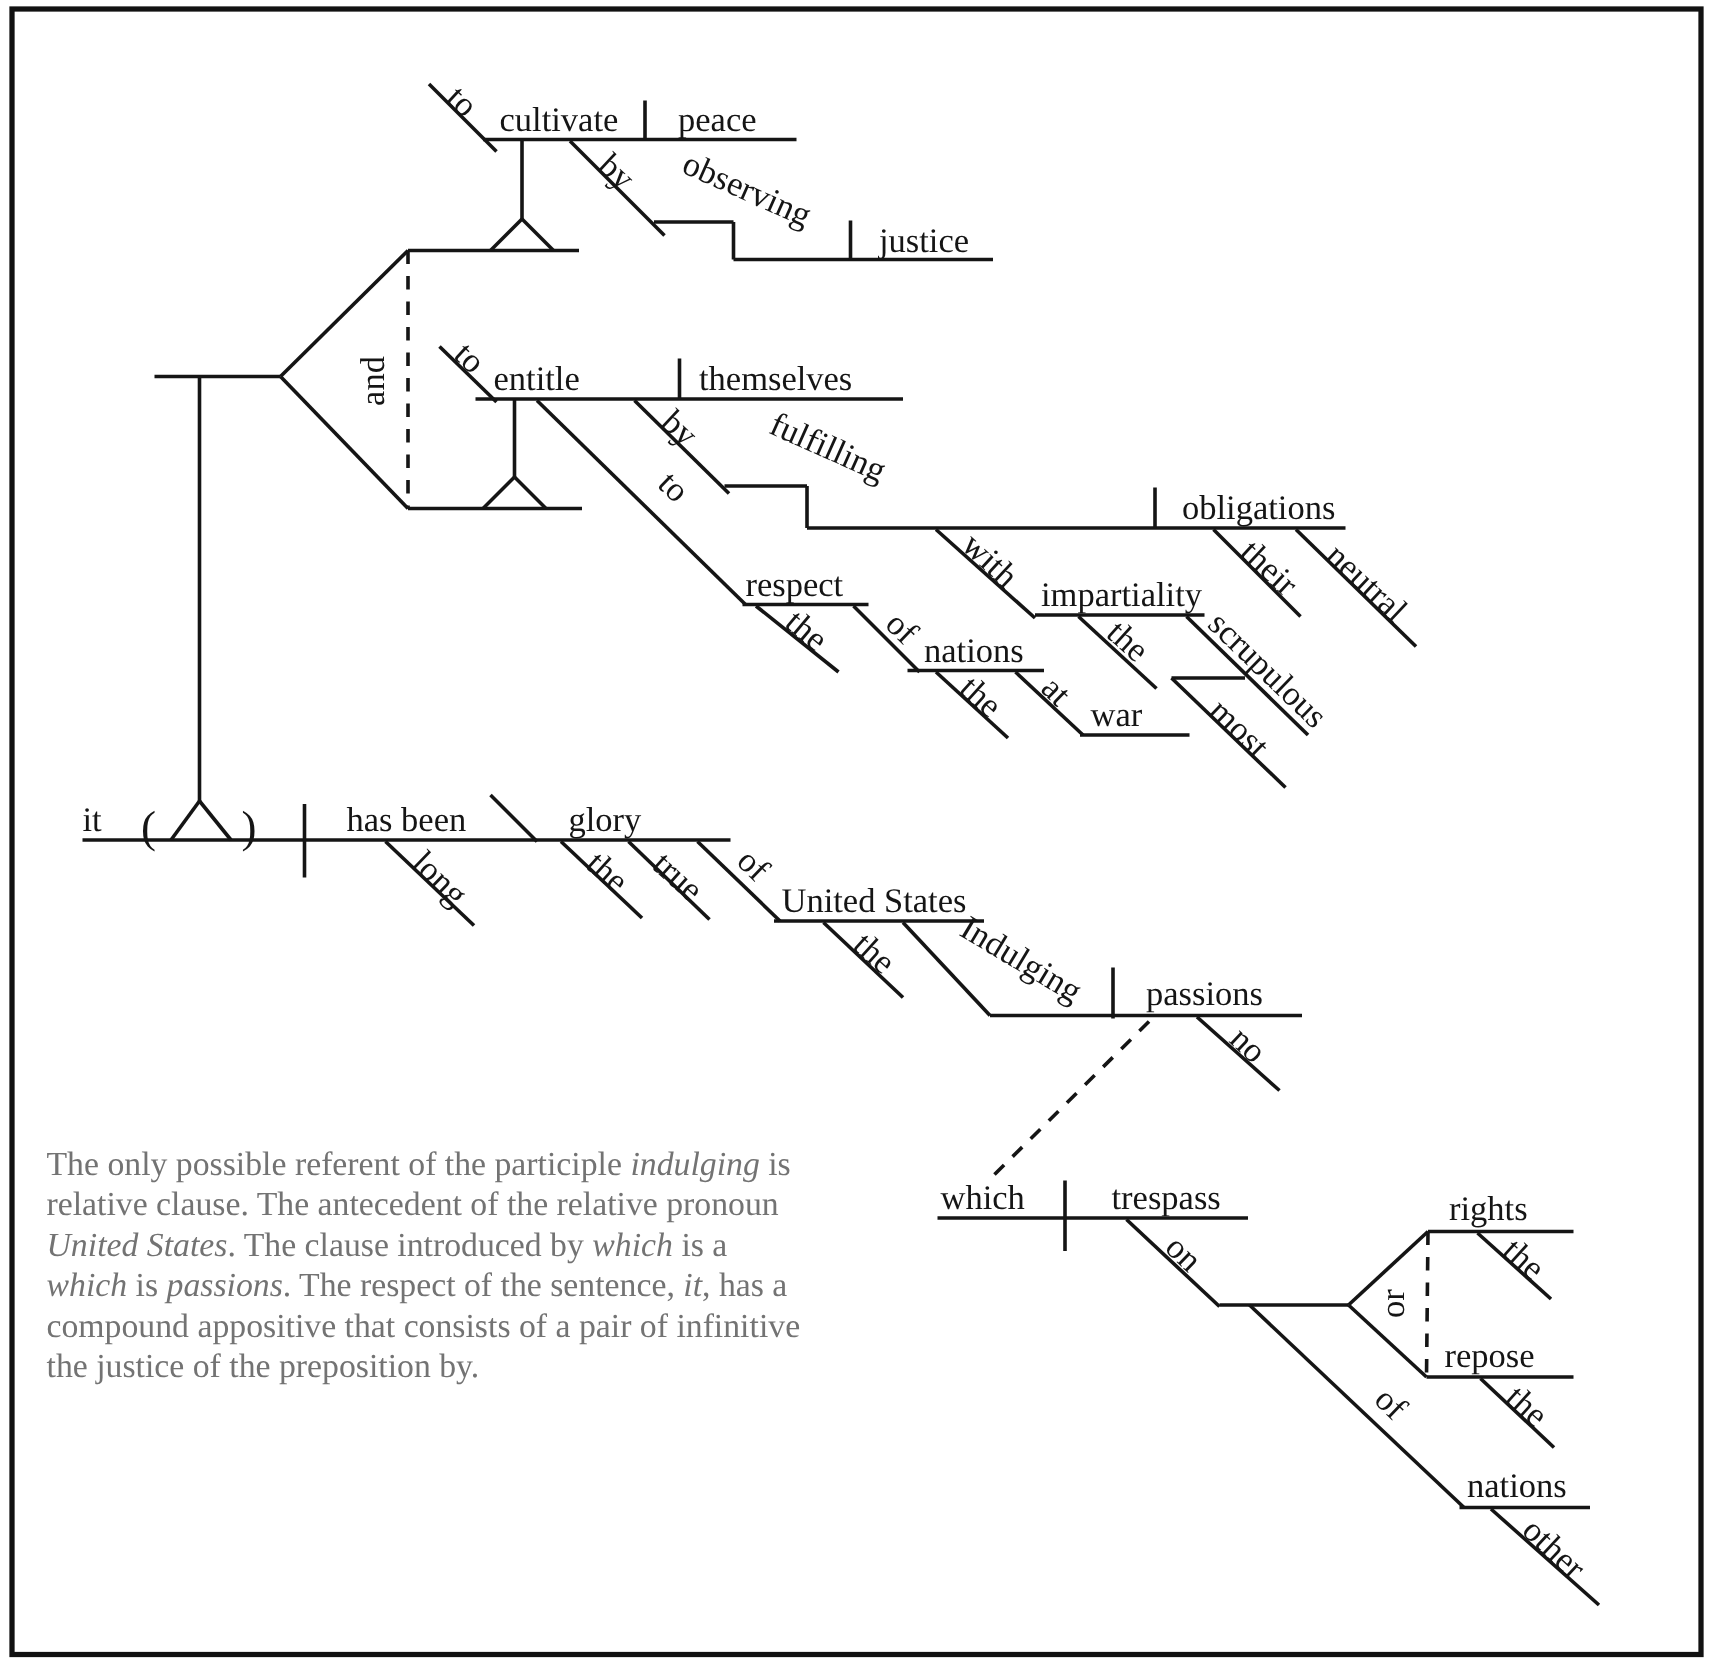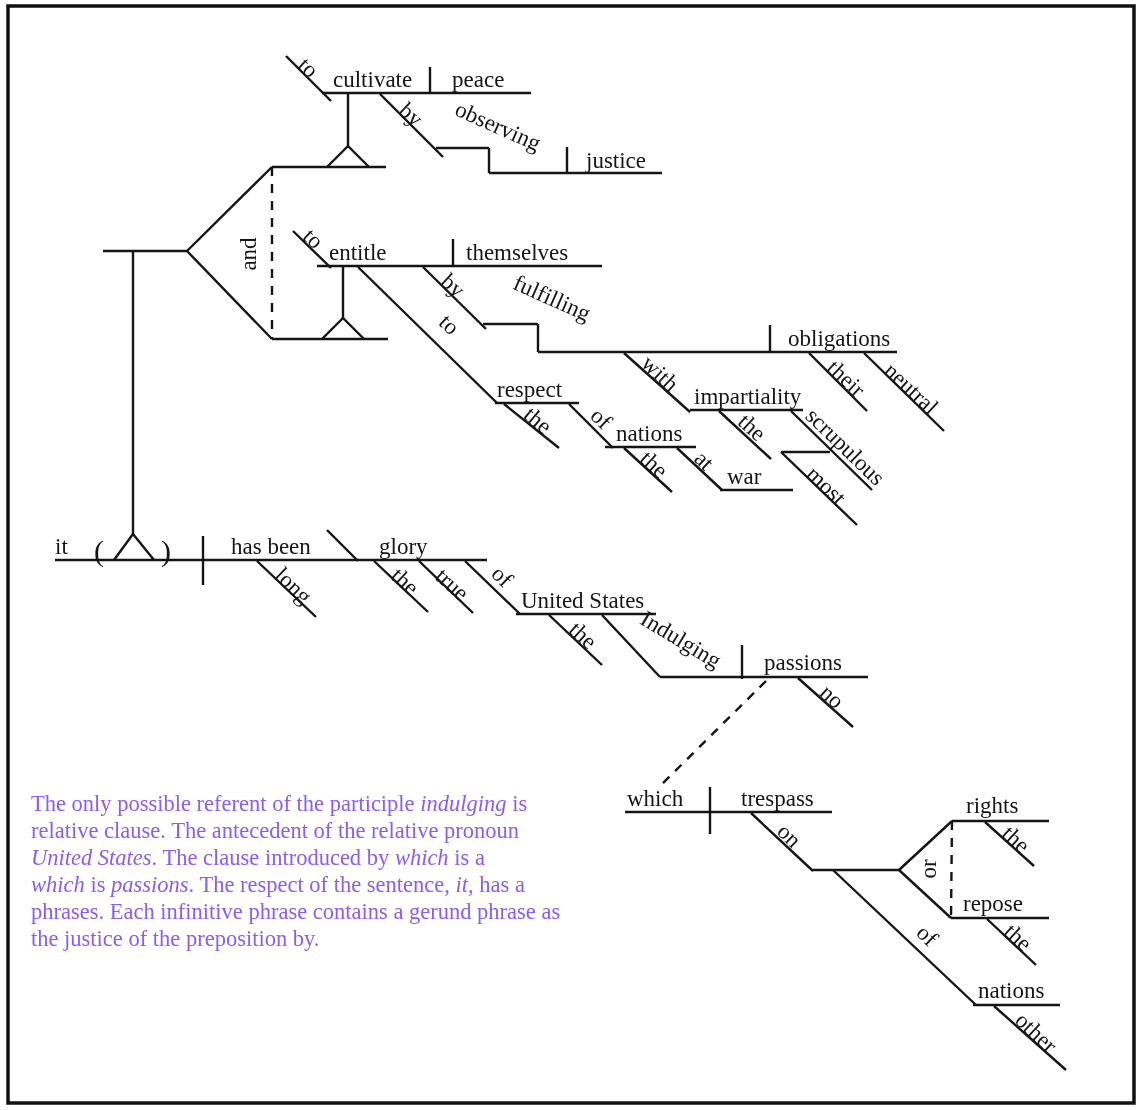--- a/index.html
+++ b/index.html
@@ -2,21 +2,21 @@
 <html><head>
 <meta charset="utf-8">
 <style>
   html,body{margin:0;padding:0;background:#e8e8e8;}
   #canvas{position:relative;width:1142px;height:1110px;background:#ffffff;overflow:hidden;
           font-family:"Liberation Serif", serif;}
   #diagram-svg{position:absolute;left:0;top:0;}
   #diagram-svg line{stroke:#151515;stroke-width:2.4;stroke-linecap:butt;}
   #diagram-svg line.dashed{stroke-dasharray:9 8;}
   #diagram-svg text{fill:#151515;font-family:"Liberation Serif", serif;}
-  #note{position:absolute;left:31px;top:790px;color:#8b5cf6;font-size:22.5px;line-height:27px;}
+  #note{position:absolute;left:31px;top:762px;color:#737373;font-size:22.5px;line-height:27px;}
   .note-line{white-space:nowrap;}
   .it{font-style:italic;}
 </style>
 </head>
 <body>
 
 <div id="canvas">
   <svg id="diagram-svg" width="1142" height="1110" viewBox="0 0 1142 1110" xmlns="http://www.w3.org/2000/svg">
     <rect x="8" y="6" width="1126" height="1097" fill="none" stroke="#111111" stroke-width="3.5"></rect>
     <g id="line-layer">
@@ -150,16 +150,16 @@
         <text x="922" y="941" font-size="23" text-anchor="middle" transform="rotate(44 922 941)">of</text>
         <text x="978" y="998" font-size="23">nations</text>
         <text x="1031" y="1038" font-size="23" text-anchor="middle" transform="rotate(43 1031 1038)">other</text>
       </g>
   </svg>
   <div id="note">
       <div class="note-line"><span>The only possible referent of the participle </span><span class="it">indulging</span><span> is</span></div>
       <div class="note-line"><span>relative clause. The antecedent of the relative pronoun</span></div>
       <div class="note-line"><span class="it">United States</span><span>. The clause introduced by </span><span class="it">which</span><span> is a</span></div>
       <div class="note-line"><span class="it">which</span><span> is </span><span class="it">passions</span><span>. The respect of the sentence, </span><span class="it">it</span><span>, has a</span></div>
-      <div class="note-line"><span>phrases. Each infinitive phrase contains a gerund phrase as</span></div>
+      <div class="note-line"><span>compound appositive that consists of a pair of infinitive</span></div>
       <div class="note-line"><span>the justice of the preposition by.</span></div>
     </div>
 </div>
 
 </body></html>

